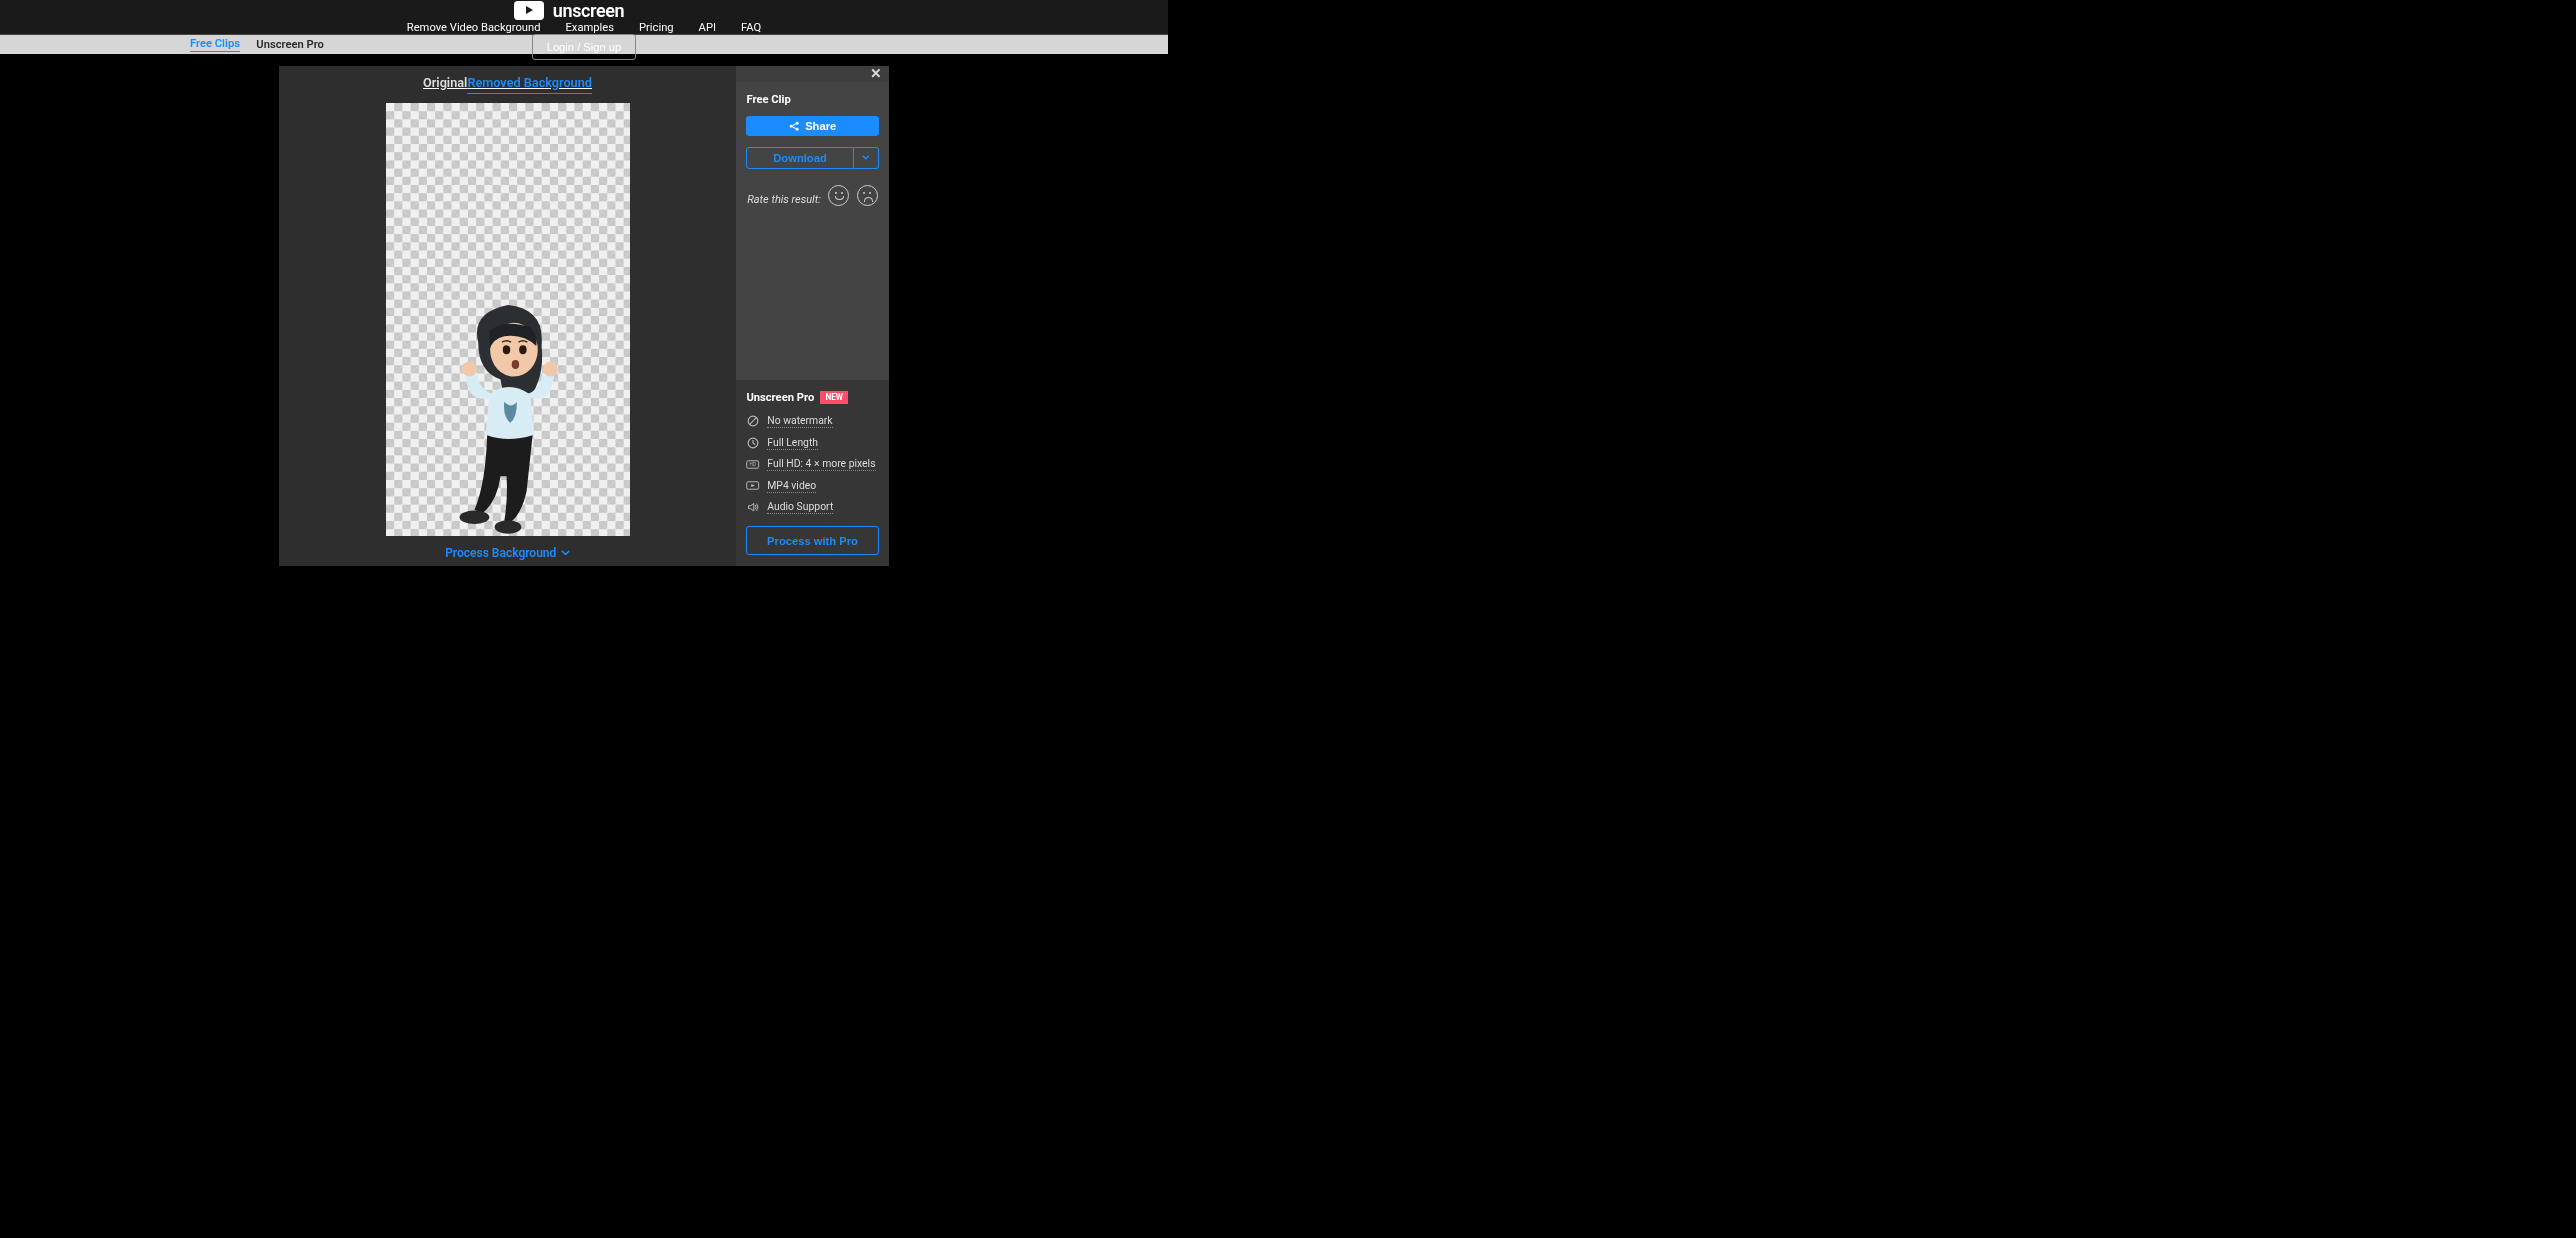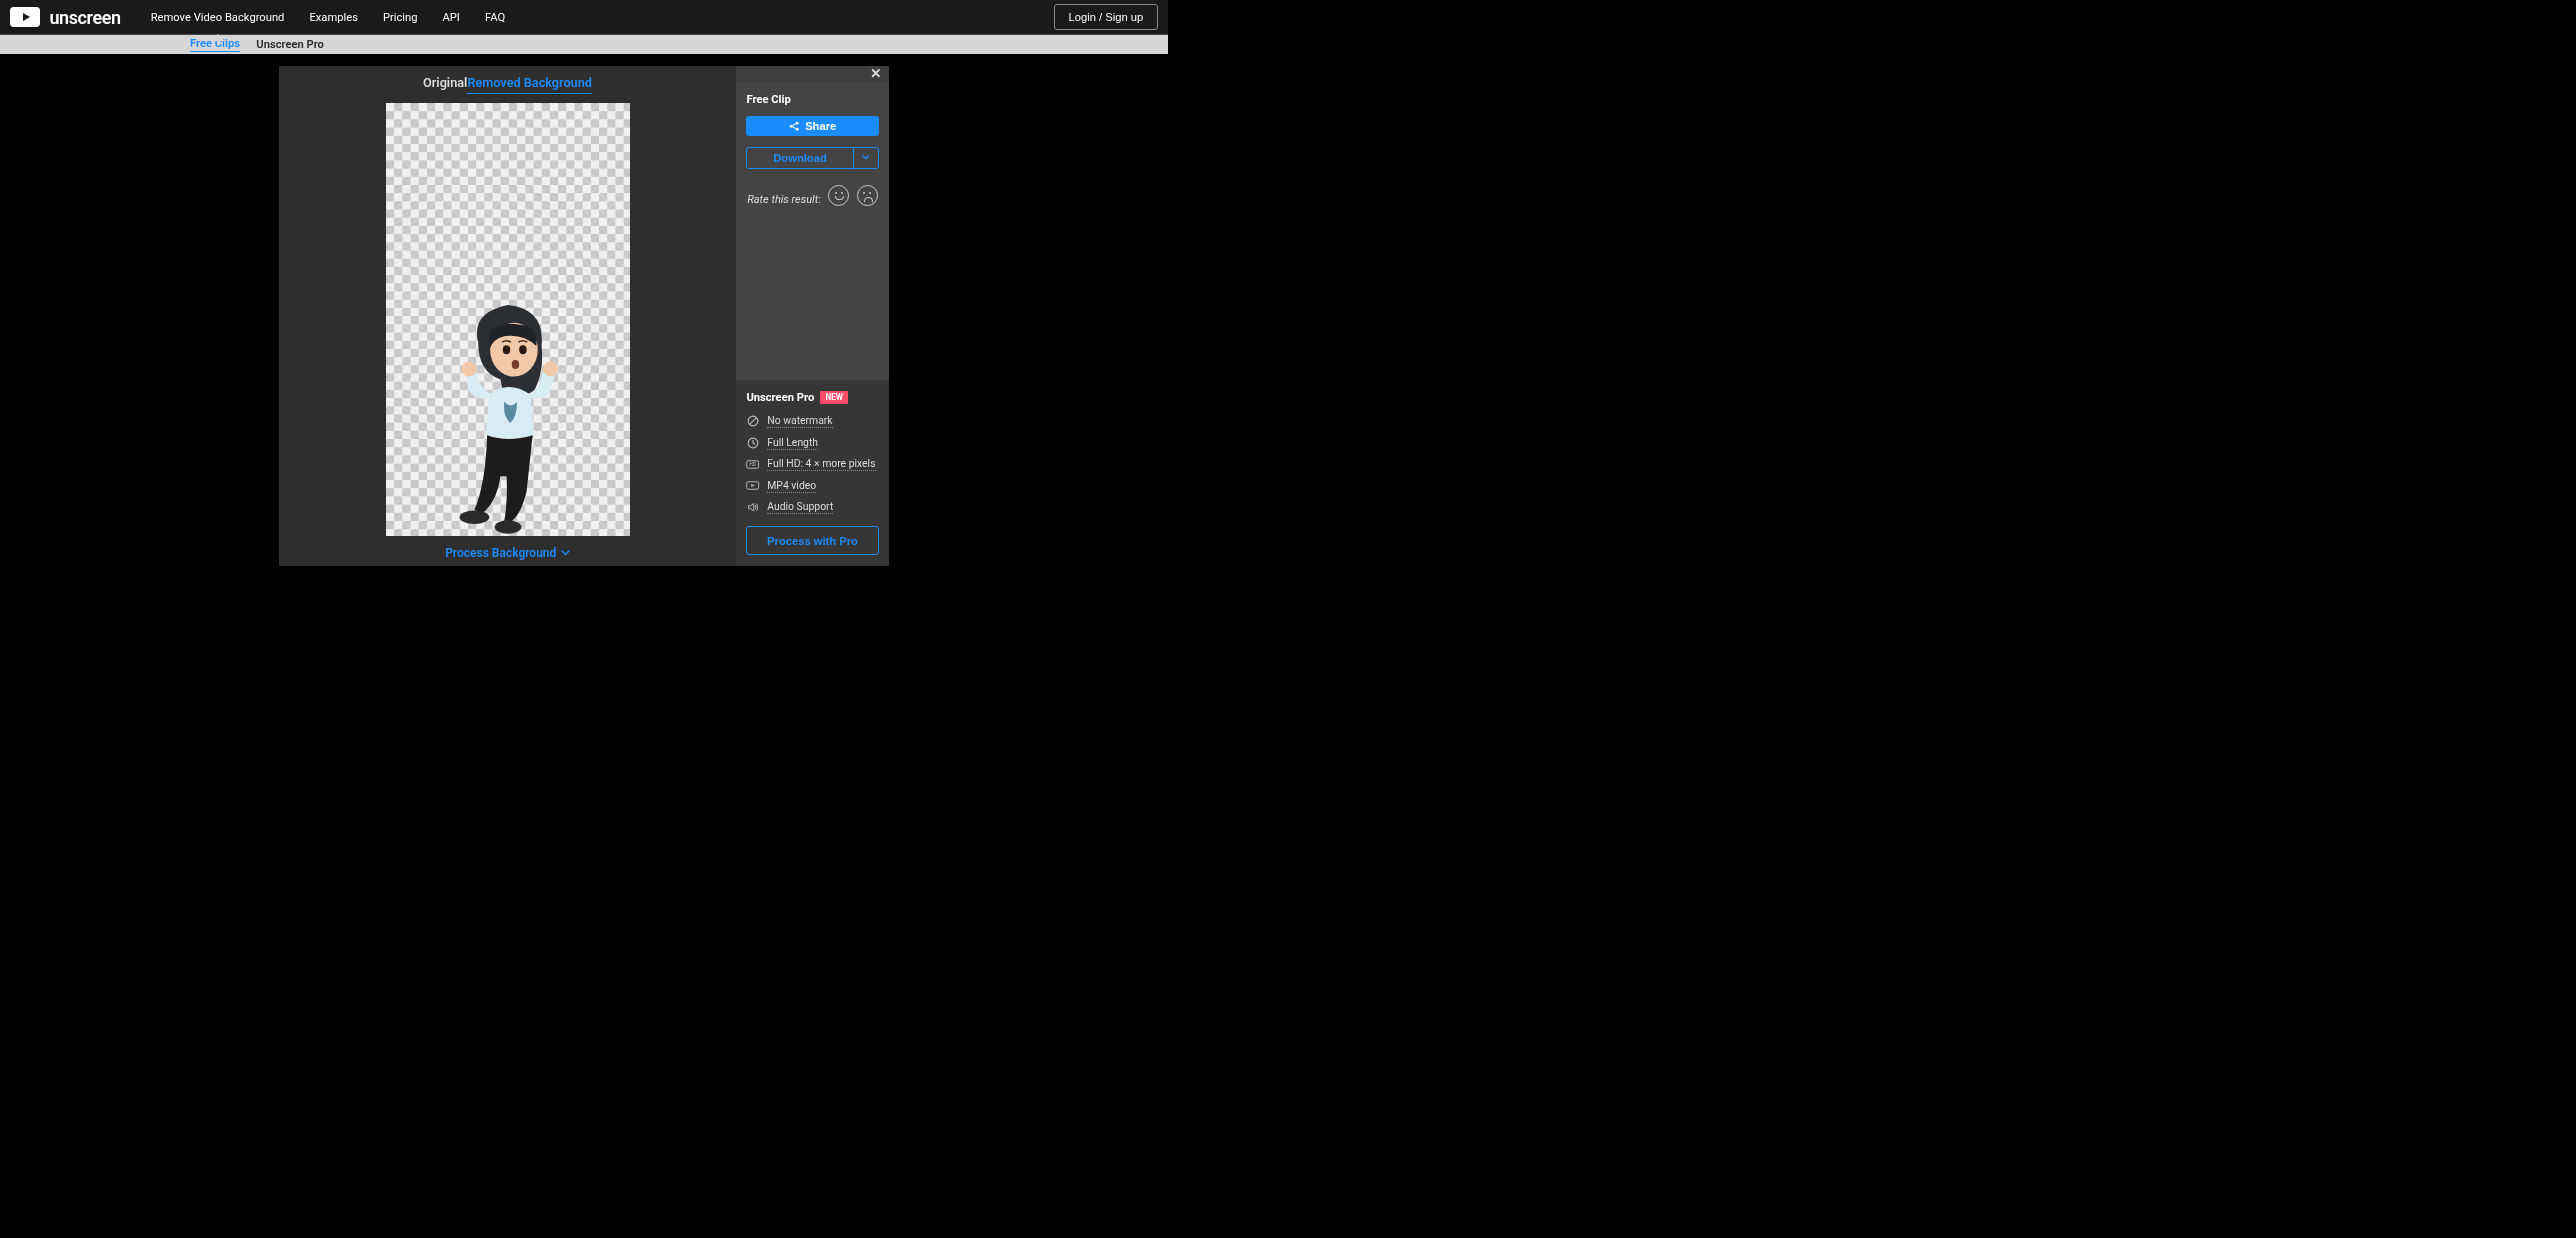--- a/index.html
+++ b/index.html
@@ -12,20 +12,21 @@
   }
 
   
   .topbar {
     background: #1a1a1a;
     height: 34px;
     display: flex;
     align-items: center;
     padding: 0 10.4px;
     position: relative;
+    flex-direction: column;
   }
   .logo-wrap {
     display: flex;
     align-items: center;
     gap: 9px;
     margin-right: 30px;
   }
   .logo-icon {
     width: 30px; height: 19.4px;
     border: 2.2px solid #fff; border-radius: 3.7px;
@@ -80,21 +81,21 @@
   .panel {
     display: flex;
     width: 610px;
   }
   .left {
     background: #2e2e2e;
     width: 457px;
     padding: 9px 0 0 0;
     display: flex; flex-direction: column; align-items: center;
   }
-  .view-tabs { display: flex; margin-bottom: 9px; }
+  .view-tabs { display: flex; margin-bottom: 9px; text-decoration: underline; }
   .view-tab { font-size: 12.7px; font-weight: 600; color: #ddd; cursor: pointer; padding-bottom: 3px;}
   .view-tab.active { color: #1a8cff; border-bottom: 1.5px solid #1a8cff; }
 
   .preview {
     width: 244px; height: 433px;
     background-image:
       linear-gradient(45deg, #c8c8c8 25%, transparent 25%),
       linear-gradient(-45deg, #c8c8c8 25%, transparent 25%),
       linear-gradient(45deg, transparent 75%, #c8c8c8 75%),
       linear-gradient(-45deg, transparent 75%, #c8c8c8 75%);

